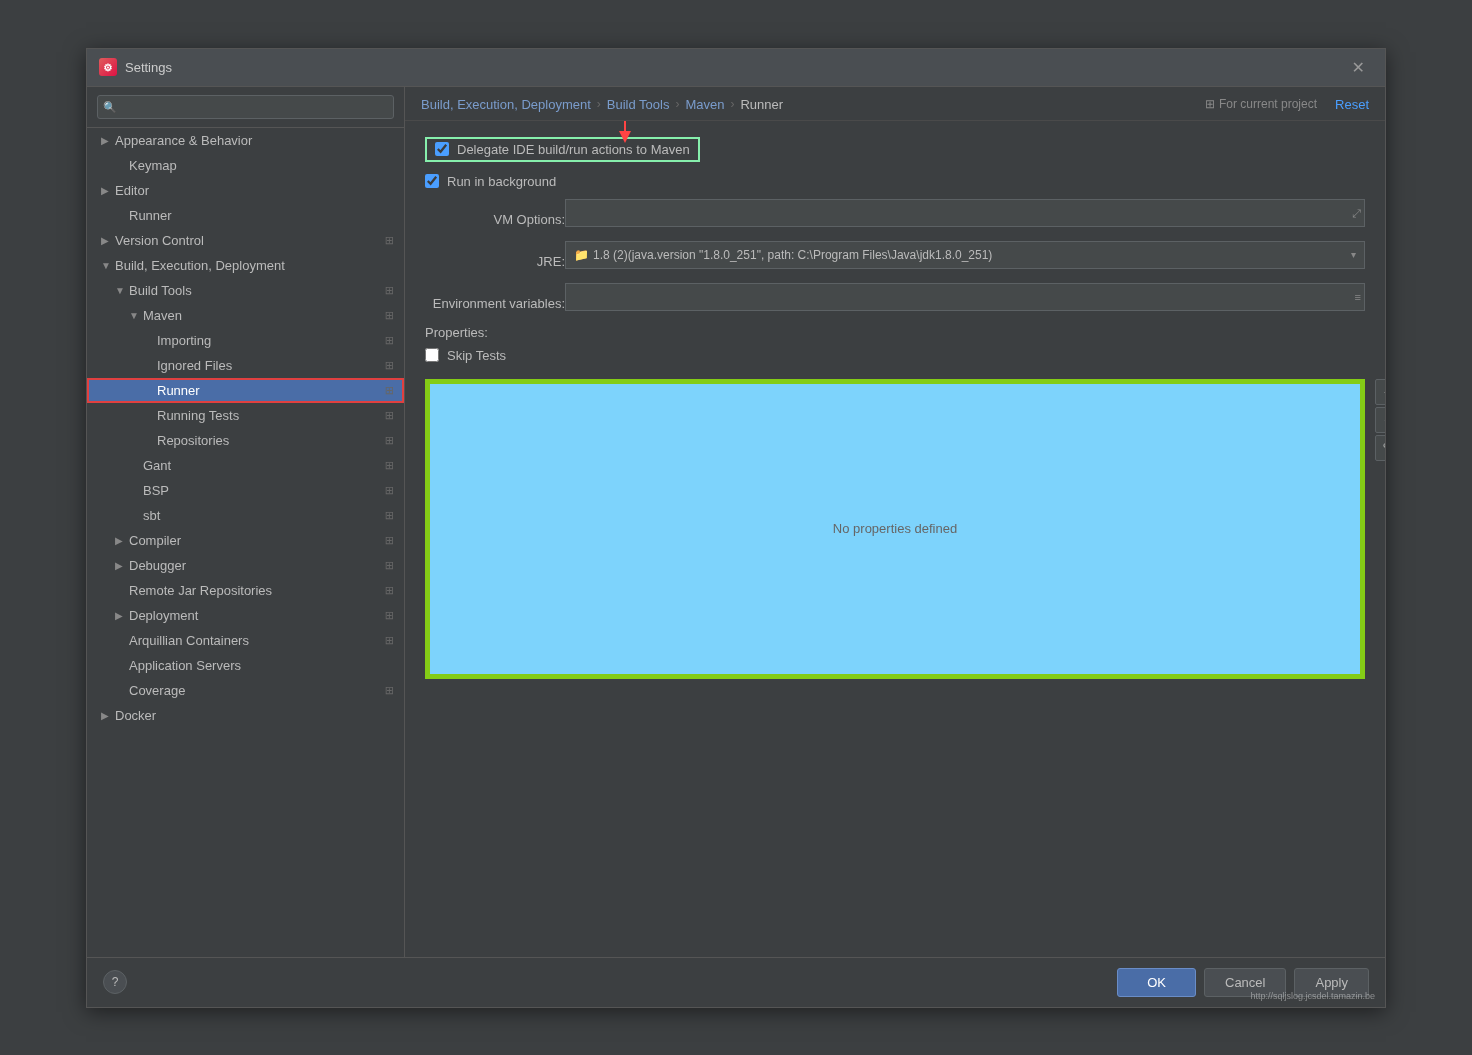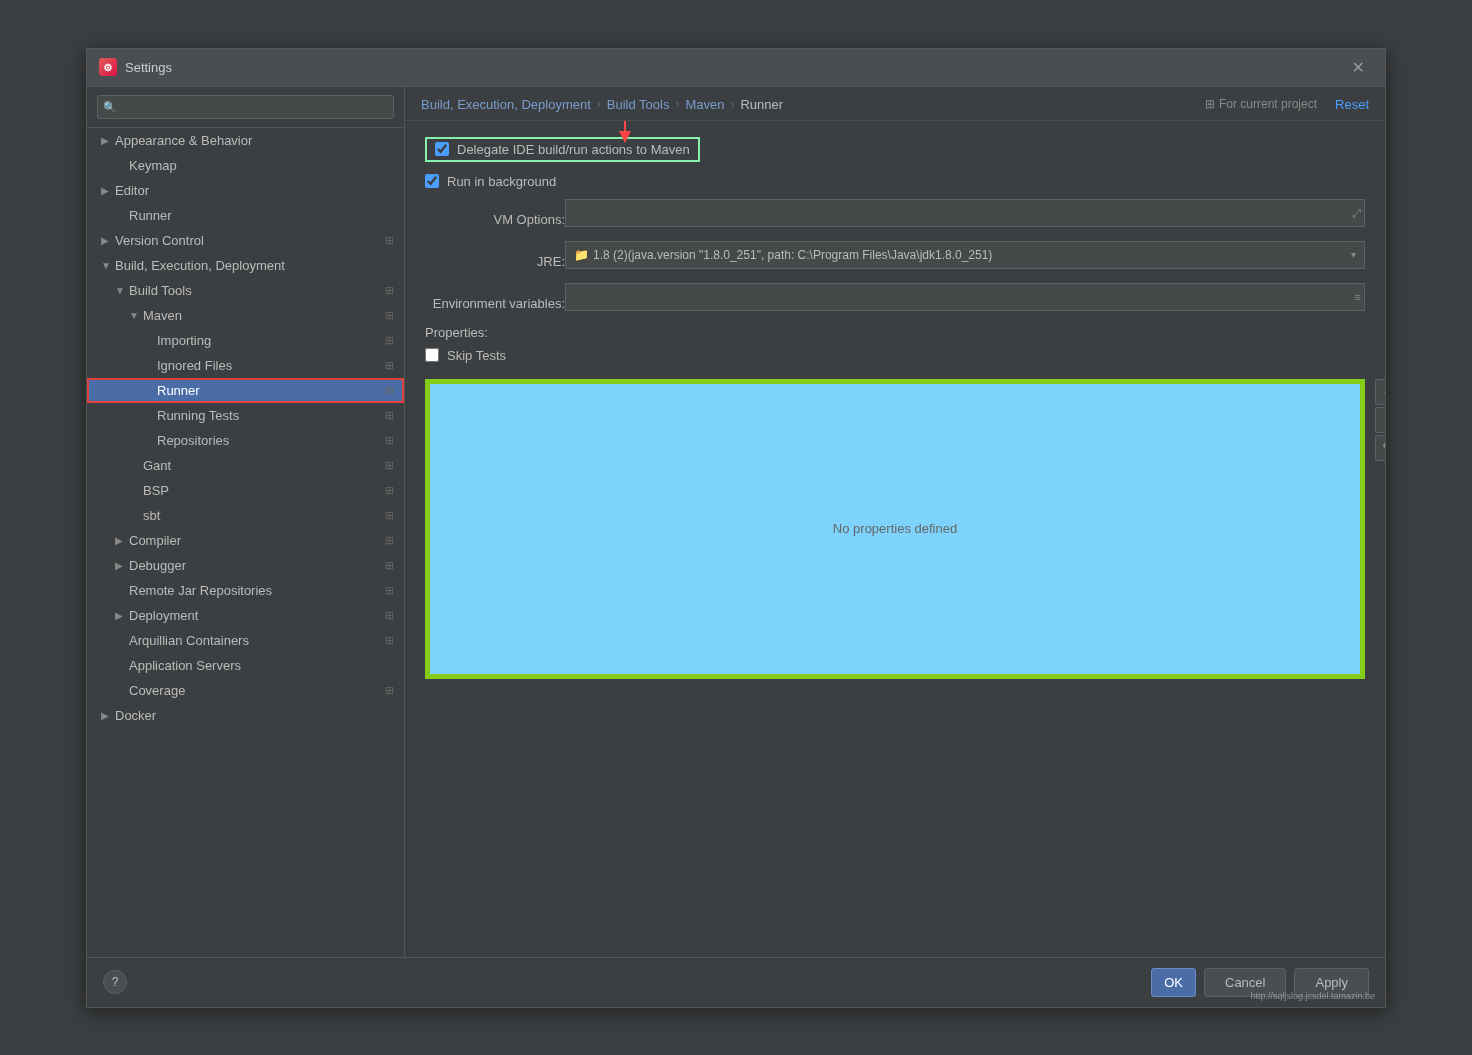--- a/index.html
+++ b/index.html
@@ -323,21 +323,21 @@
       font-size: 12px;
     }
     .footer-right {
       display: flex;
       gap: 8px;
     }
     .btn-ok {
       background: #4a6da7;
       border: 1px solid #6a8dc7;
       color: #ffffff;
-      padding: 6px 12px;
+      padding: 6px 29px;
       cursor: pointer;
       font-size: 13px;
       border-radius: 3px;
     }
     .btn-cancel {
       background: #4a4e52;
       border: 1px solid #5c6164;
       color: #bbbbbb;
       padding: 6px 20px;
       cursor: pointer;

